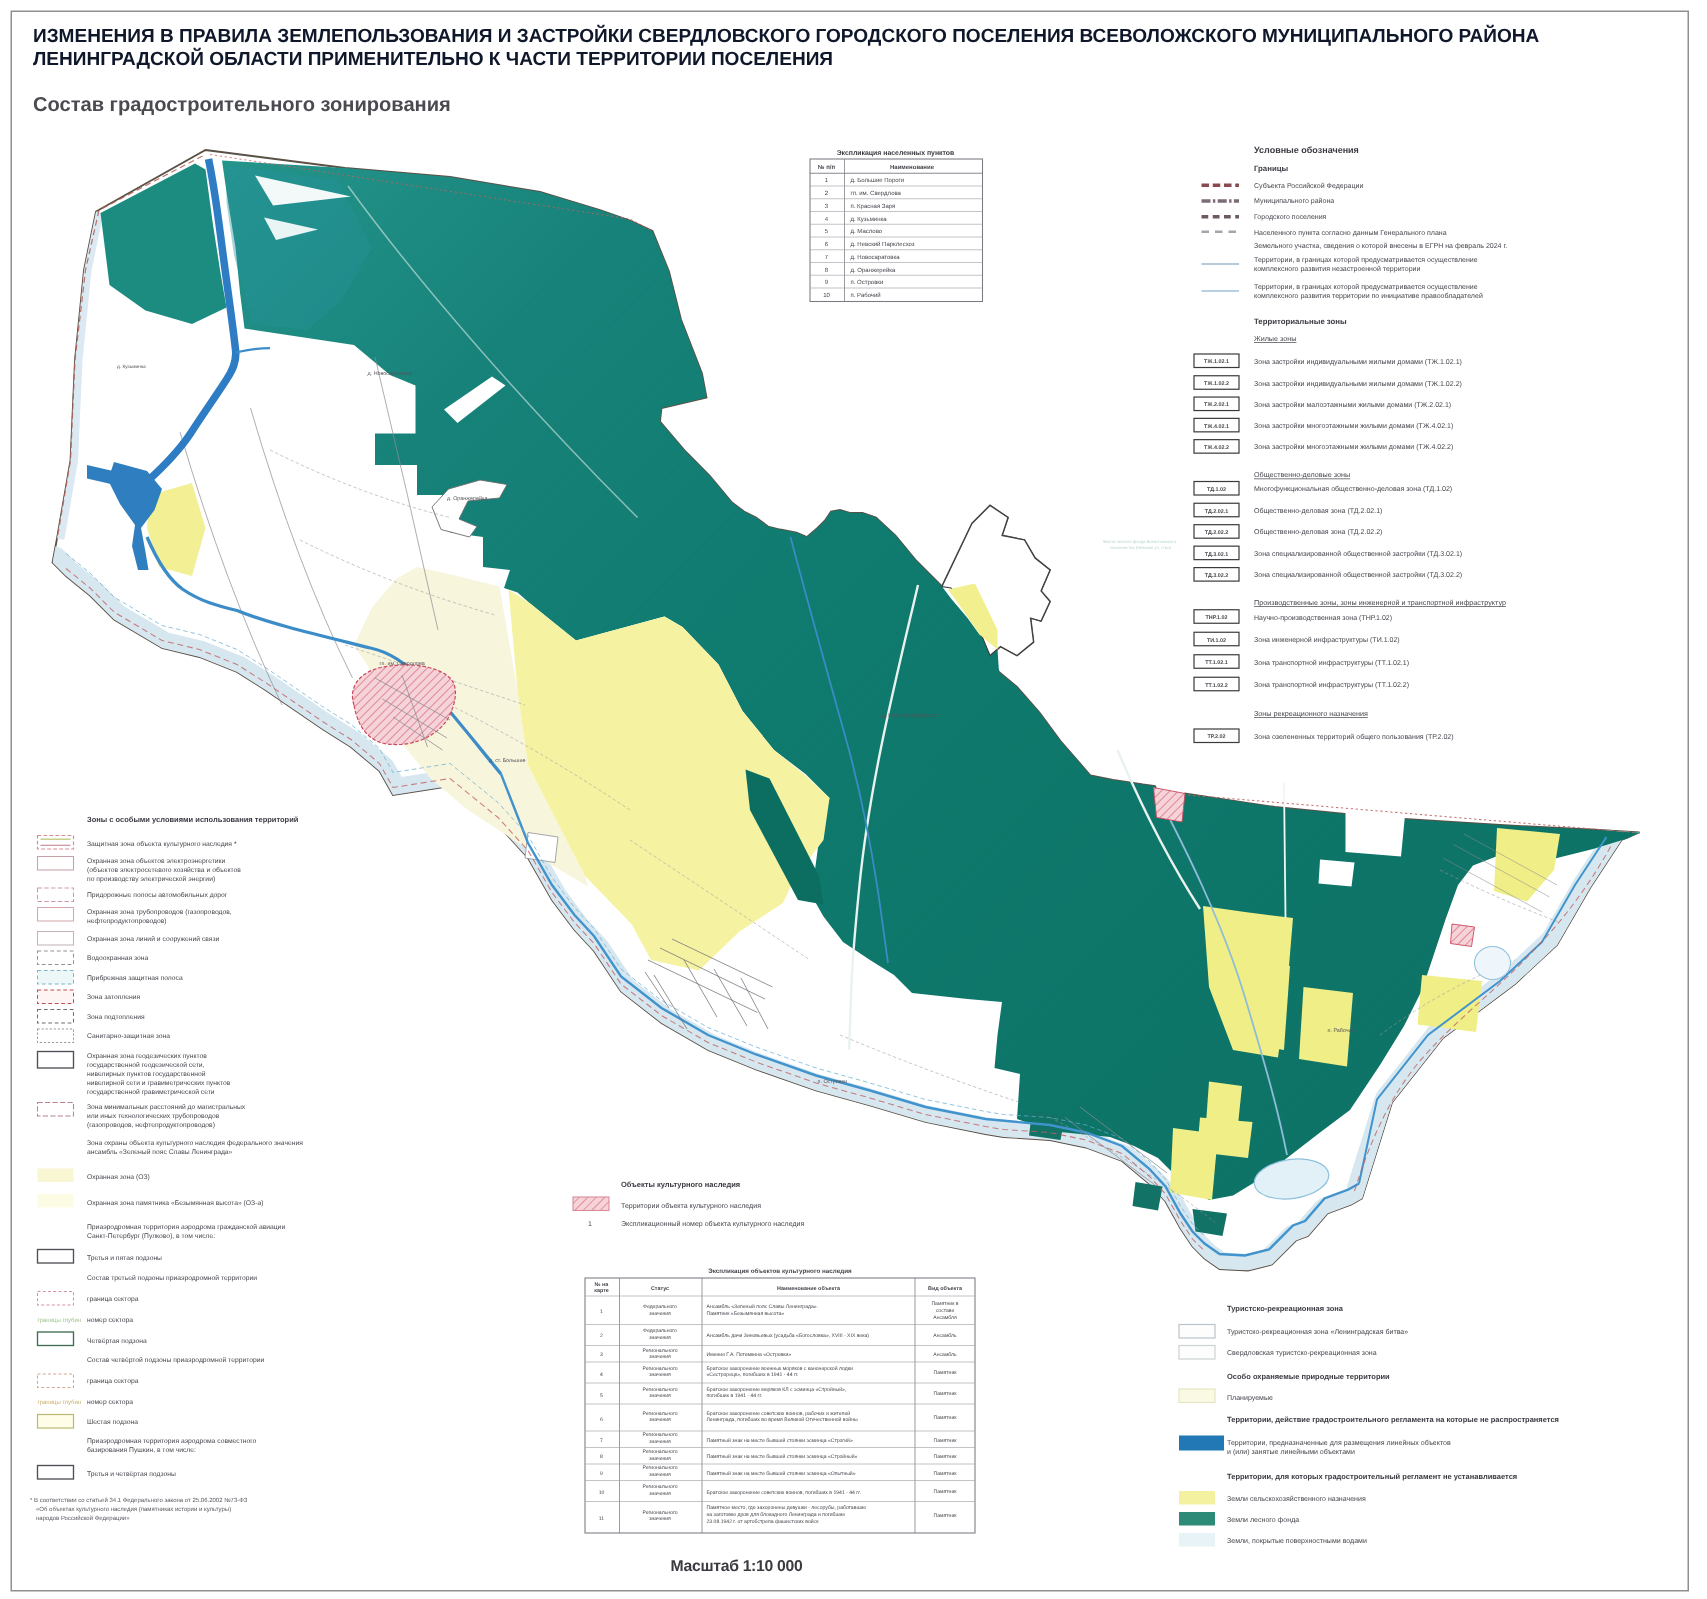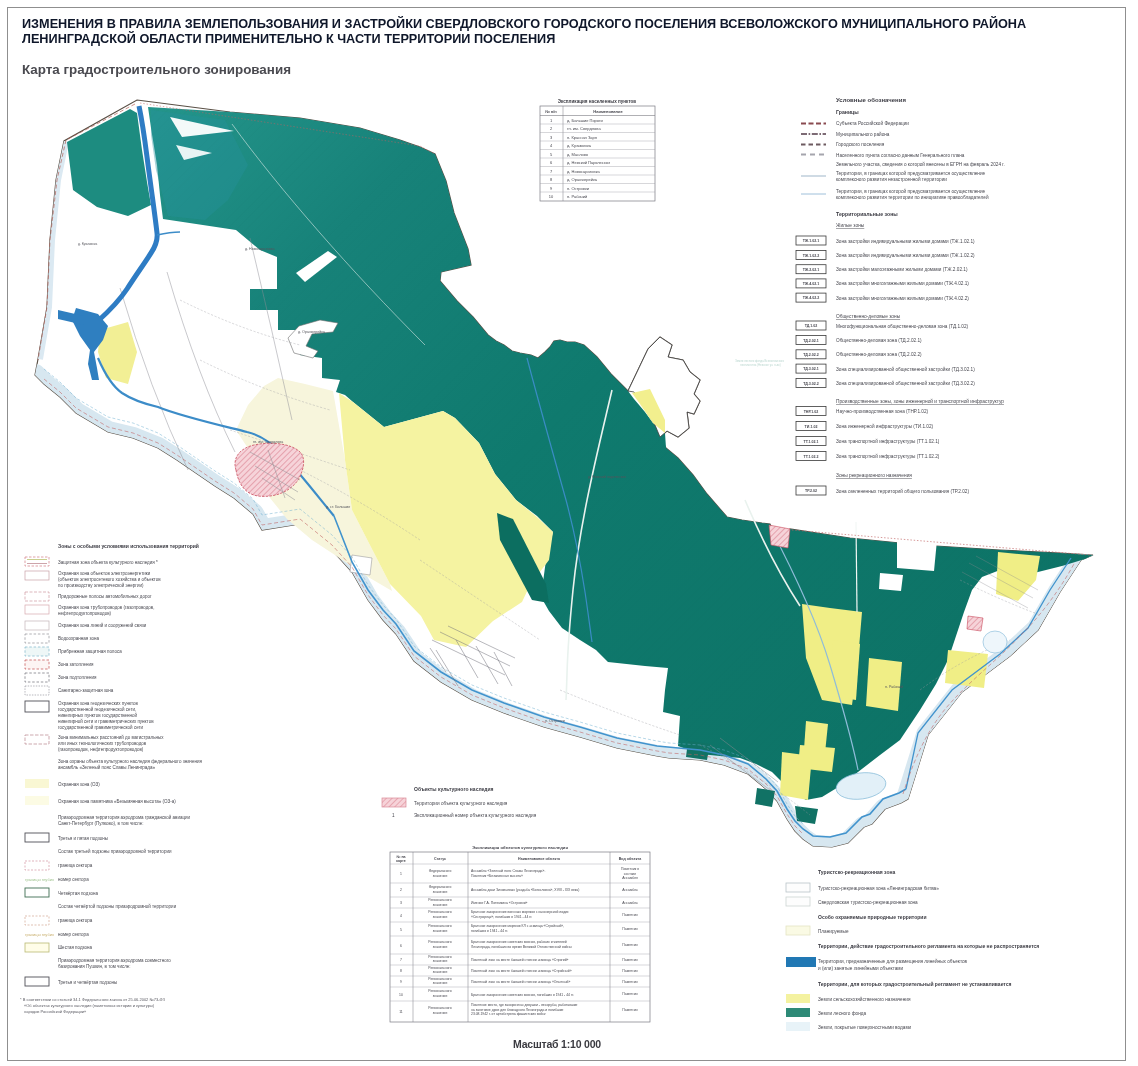--- a/index.html
+++ b/index.html
@@ -3,28 +3,28 @@
 <meta charset="utf-8">
 <style>
   html,body{margin:0;padding:0;background:#ffffff;}
   body{width:1138px;height:1066px;position:relative;overflow:hidden;
        font-family:"Liberation Sans",sans-serif;color:#3a3a42;}
   .abs{position:absolute;}
   .page-border{left:7px;top:7px;width:1117px;height:1052px;border:1px solid #8f8f8f;}
   .title{left:22px;top:17px;width:1080px;font-size:12.7px;line-height:15.2px;
          font-weight:bold;color:#0f172a;letter-spacing:0px;}
   .subtitle{left:22px;top:62px;font-size:13.4px;font-weight:bold;color:#4a4a50;}
-  .scale-label{left:447px;top:1038px;width:220px;text-align:center;
+  .scale-label{left:447px;top:1038px;width:220px;text-align:left;
                font-size:10.5px;font-weight:bold;color:#3a3a40;letter-spacing:-0.2px;}
 </style>
 </head>
 <body>
 <div class="abs page-border"></div>
 <div class="abs title">ИЗМЕНЕНИЯ В ПРАВИЛА ЗЕМЛЕПОЛЬЗОВАНИЯ И ЗАСТРОЙКИ СВЕРДЛОВСКОГО ГОРОДСКОГО ПОСЕЛЕНИЯ ВСЕВОЛОЖСКОГО МУНИЦИПАЛЬНОГО РАЙОНА<br>ЛЕНИНГРАДСКОЙ ОБЛАСТИ ПРИМЕНИТЕЛЬНО К ЧАСТИ ТЕРРИТОРИИ ПОСЕЛЕНИЯ</div>
-<div class="abs subtitle">Карта градостроительного зонирования</div>
+<div class="abs subtitle">Состав градостроительного зонирования</div>
 
 <svg class="abs" style="left:0;top:0" width="1138" height="1066" viewBox="0 0 1138 1066">
 <defs>
   <linearGradient id="g1" x1="0" y1="0" x2="1" y2="0.7">
     <stop offset="0" stop-color="#24958b"></stop>
     <stop offset="0.22" stop-color="#178279"></stop>
     <stop offset="0.5" stop-color="#0f7a6e"></stop>
     <stop offset="1" stop-color="#0d7366"></stop>
   </linearGradient>
   <pattern id="hatchpink" width="4" height="4" patternTransform="rotate(45)" patternUnits="userSpaceOnUse">

